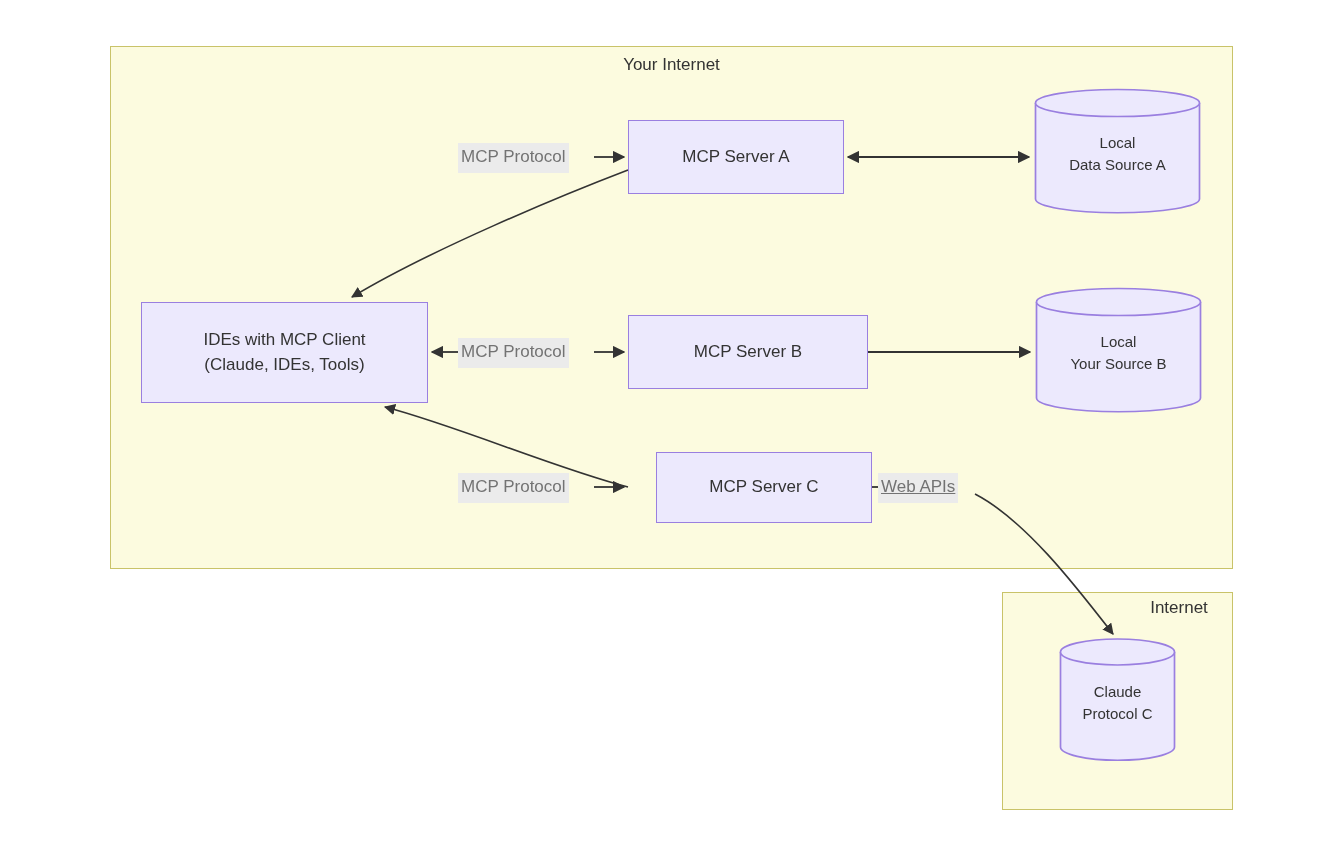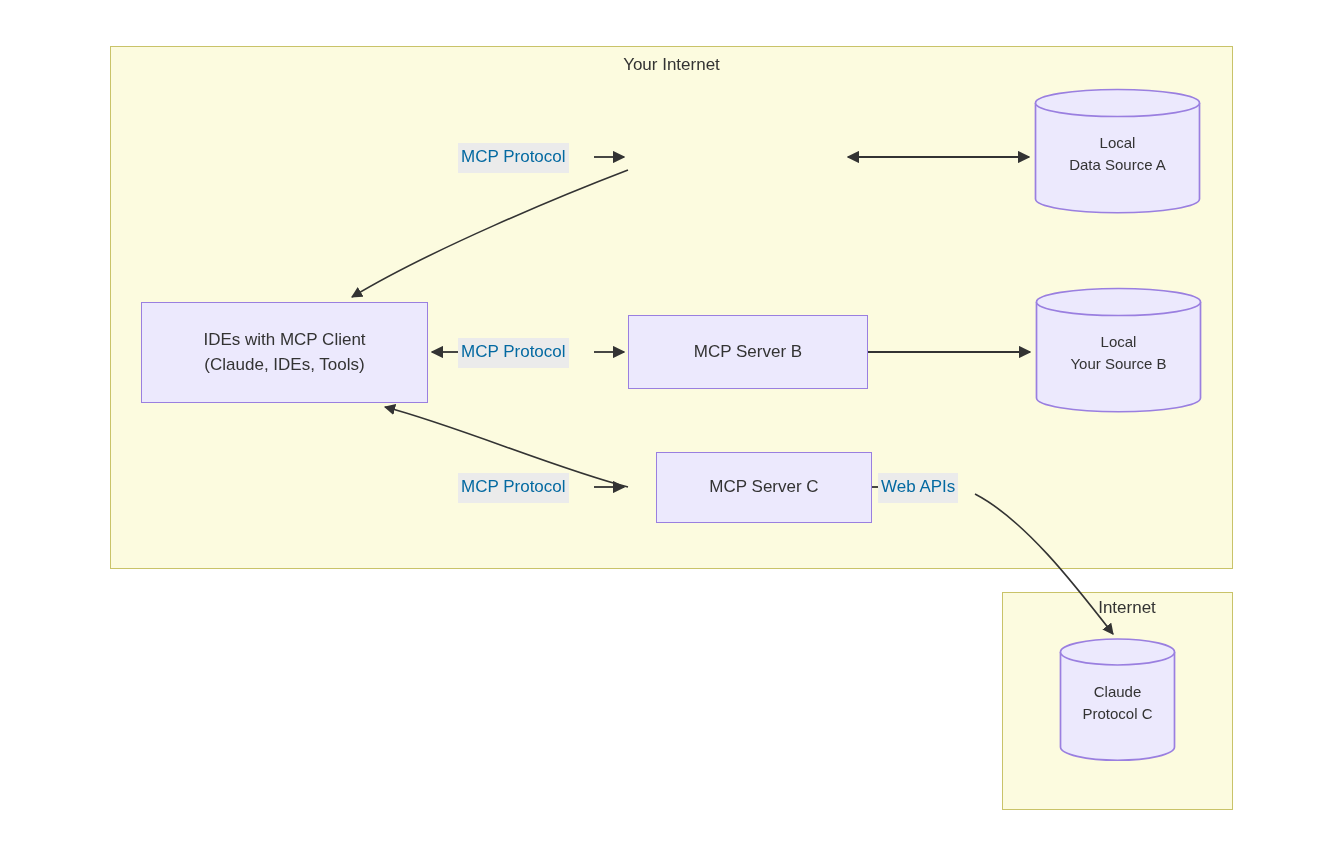--- a/index.html
+++ b/index.html
@@ -71,37 +71,37 @@
     font-size: 15px;
     color: #333333;
     line-height: 1.45;
     pointer-events: none;
   }
   .cyl .cyl-label .line { display: block; white-space: nowrap; }
   
   .edge-label {
     position: absolute;
     background: #ebebeb;
-    color: #0369a1;
+    color: #737373;
     font-size: 17px;
     line-height: 1.1;
     padding: 5px 3px 6px 3px;
     white-space: nowrap;
   }
 </style>
 </head>
 <body>
 
 <div id="stage">
 
   <div class="group-box" style="left:110px; top:46px; width:1123px; height:523px;"></div>
   <div class="group-title" style="left:110px; top:55px; width:1123px;">Your Internet</div>
 
   <div class="group-box" style="left:1002px; top:592px; width:231px; height:218px;"></div>
-  <div class="group-title" style="left:996px; top:598px; width:262px;">Internet</div>
+  <div class="group-title" style="left:1048px; top:598px; width:262px;">Internet</div>
 
   <svg class="svg-layer" viewBox="0 0 1318 858">
     <defs>
       <marker id="arrow" viewBox="0 0 10 10" refX="9" refY="5" markerWidth="7" markerHeight="7" orient="auto-start-reverse">
         <path d="M 0 0 L 10 5 L 0 10 z" fill="#333333"></path>
       </marker>
       <marker id="arrow-start" viewBox="0 0 10 10" refX="9" refY="5" markerWidth="7" markerHeight="7" orient="auto-start-reverse">
         <path d="M 0 0 L 10 5 L 0 10 z" fill="#333333"></path>
       </marker>
     </defs>
@@ -125,20 +125,23 @@
     <line x1="878" y1="487" x2="848" y2="487" stroke="#333333" stroke-width="1.8" marker-end="url(#arrow)"></line>
 
     <path d="M 975 494 C 1025 520, 1075 585, 1113 634" fill="none" stroke="#333333" stroke-width="1.6" marker-end="url(#arrow)"></path>
   </svg>
 
   <div class="node-box" style="left:141px; top:302px; width:287px; height:101px;">
     <span class="line">IDEs with MCP Client</span>
     <span class="line">(Claude, IDEs, Tools)</span>
   </div>
 
+  <div class="node-box" style="left:628px; top:120px; width:216px; height:74px;">
+    <span class="line">MCP Server A</span>
+  </div>
 
   <div class="node-box" style="left:628px; top:315px; width:240px; height:74px;">
     <span class="line">MCP Server B</span>
   </div>
 
   <div class="node-box" style="left:628px; top:452px; width:216px; height:71px;margin-left:28px;">
     <span class="line">MCP Server C</span>
   </div>
 
   <div class="cyl" style="left:1034px; top:88px; width:167px; height:126px;">
@@ -173,15 +176,15 @@
       <span class="line">Protocol C</span>
     </div>
   </div>
 
   <div class="edge-label" style="left:458px; top:143px;">MCP Protocol</div>
 
   <div class="edge-label" style="left:458px; top:338px;">MCP Protocol</div>
 
   <div class="edge-label" style="left:458px; top:473px;">MCP Protocol</div>
 
-  <div class="edge-label" style="left:878px; top:473px;">Web APIs</div>
+  <div class="edge-label" style="left:878px; top:473px;text-decoration:underline;">Web APIs</div>
 
 </div>
 
 </body></html>

